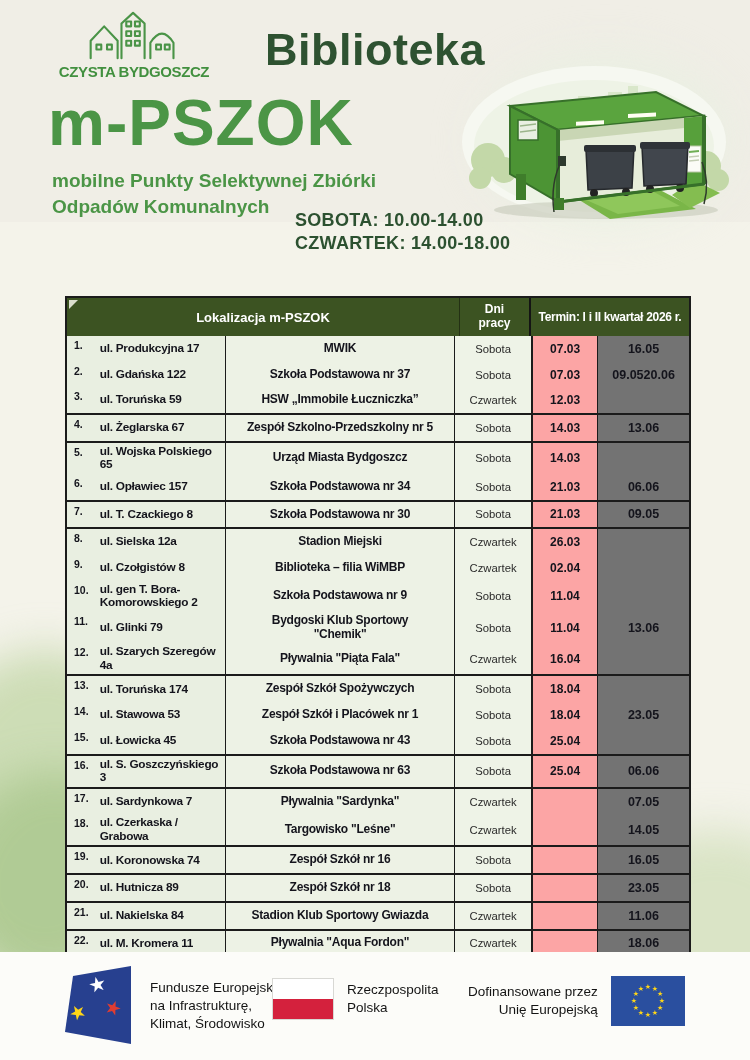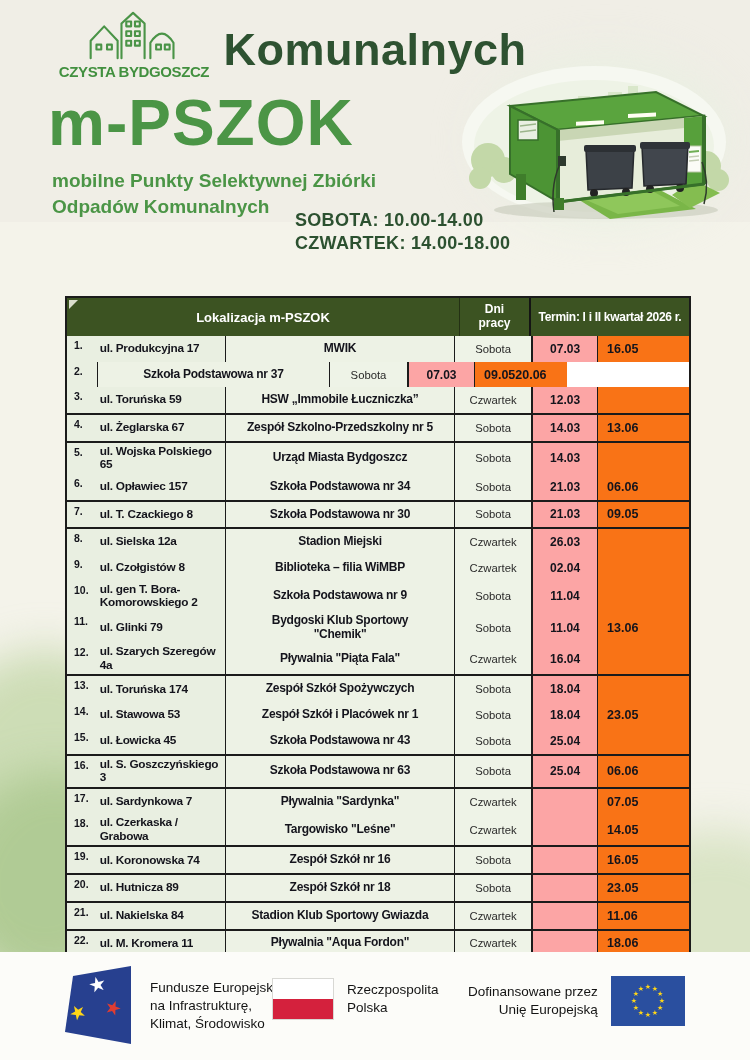--- a/index.html
+++ b/index.html
@@ -40,21 +40,21 @@
          padding:3px 0 0 7px}
   .c.street{width:130px;background:#e9efe1;font-size:11.8px;font-weight:bold;letter-spacing:-.25px;
             line-height:1.15;padding:2px 2px 2px 3px}
   .c.place{width:232px;background:#edf2e5;font-size:12px;font-weight:bold;justify-content:center;
            text-align:center;letter-spacing:-.25px;line-height:1.15;padding:2px 20px;
            border-left:1.5px solid #1b1b1b}
   .c.day{width:78px;background:#eef3e7;font-size:11.3px;font-weight:400;justify-content:center;color:#2a2a2a;
          border-left:1.5px solid #1b1b1b}
   .c.d1{width:67px;background:#fca5a5;font-size:12px;font-weight:bold;justify-content:center;
         border-left:2px solid #1b1b1b}
-  .c.d2{width:93px;background:#f97316;font-size:12.5px;font-weight:bold;justify-content:flex-start;
+  .c.d2{width:93px;background:#737373;font-size:12.5px;font-weight:bold;justify-content:center;
         padding:0 9px;border-left:1.5px solid #1b1b1b}
 
   
   .footer{position:absolute;left:0;top:952px;width:750px;height:108px;background:#fcfcf9}
   .f-item{position:absolute;display:flex;align-items:center;gap:13px}
   .f-text{font-size:13.5px;line-height:1.32;color:#141414;font-weight:500}
   .f-item.fe{left:55px;top:12px}
   .f-item.pl{left:272px;top:26px}
   .f-item.eu{left:468px;top:24px}
   .f-text.right{text-align:right}
@@ -86,21 +86,21 @@
         <rect x="47" y="32" width="5" height="5"></rect>
           <rect x="56" y="32" width="5" height="5"></rect>
         <path d="M72,50 L72,34 Q84,15 96,34 L96,50"></path>
         <rect x="78" y="36" width="5" height="5"></rect>
           <rect x="87" y="36" width="5" height="5"></rect>
       </g>
     </svg>
     <div class="brand-label">CZYSTA BYDGOSZCZ</div>
   </div>
 
-  <div class="title">Komunalnych</div>
+  <div class="title">Biblioteka</div>
   <div class="mpszok">m-PSZOK</div>
   <div class="subtitle">
     <div>mobilne Punkty Selektywnej Zbiórki</div>
     <div>Odpadów Komunalnych</div>
   </div>
   <div class="hours">
     <div>SOBOTA: 10.00-14.00</div>
     <div>CZWARTEK: 14.00-18.00</div>
   </div>
 
@@ -179,20 +179,21 @@
           <div class="c day">Sobota</div>
           <div class="c d1">07.03</div>
           <div class="c d2">
             <span>16.05</span>
             <span></span>
           </div>
         </div>
 
         <div class="trow">
           <div class="c num">2.</div>
+          <div class="c street">ul. Gdańska 122</div>
           <div class="c place">Szkoła Podstawowa nr 37</div>
           <div class="c day">Sobota</div>
           <div class="c d1">07.03</div>
           <div class="c d2">
             <span>09.05</span>
             <span>20.06</span>
           </div>
         </div>
 
         <div class="trow sep">

